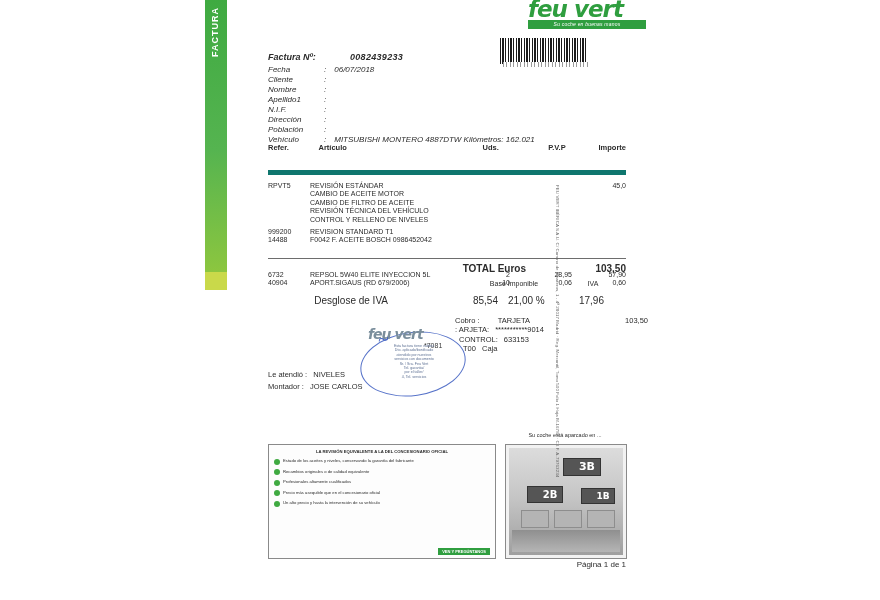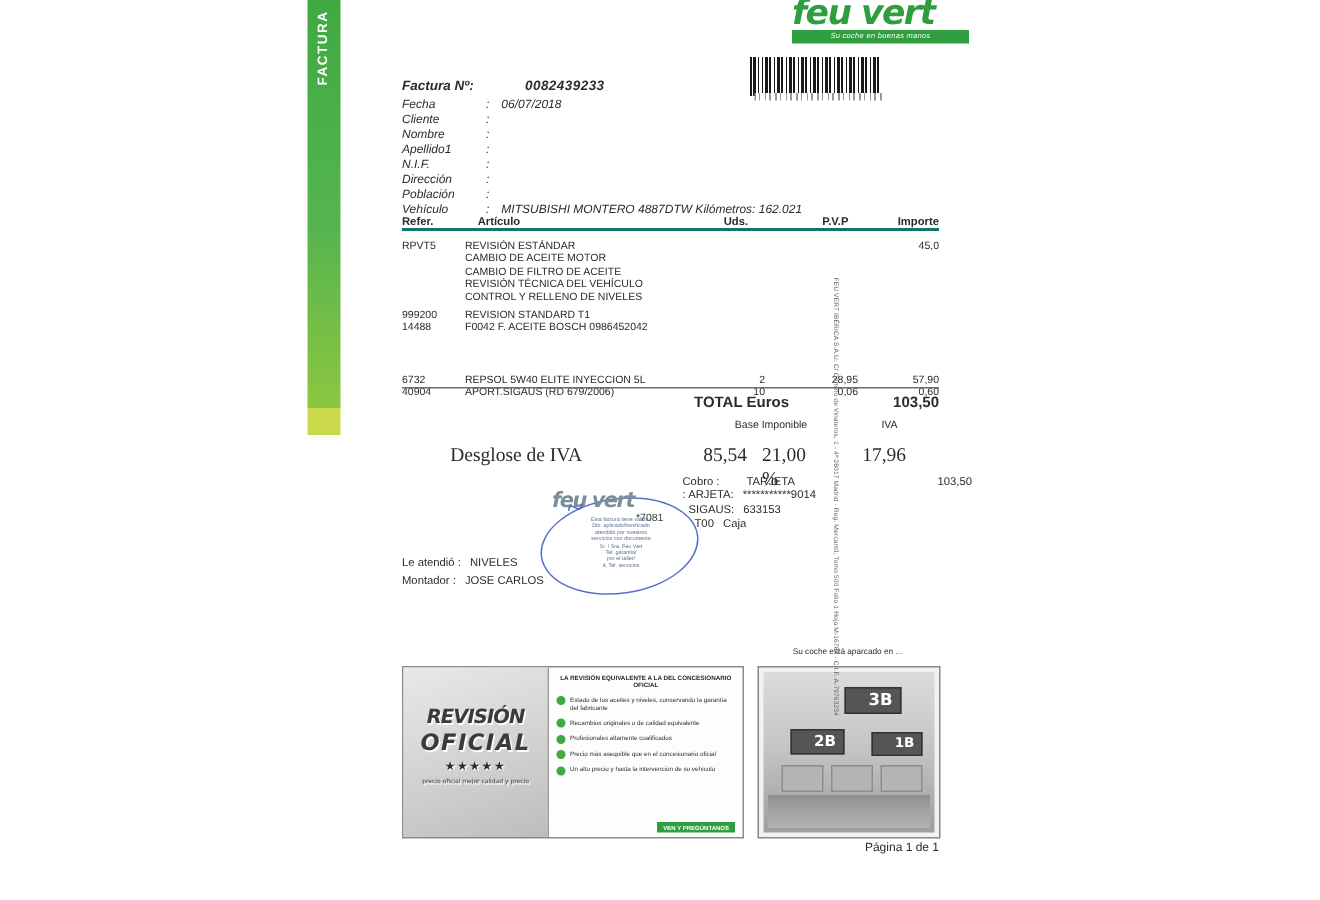--- a/index.html
+++ b/index.html
@@ -153,22 +153,22 @@
     position: absolute;
     left: 268px;
     top: 143px;
     width: 358px;
     font-size: 7px;
   }
   .tbl-head {
     display: flex;
     font-weight: bold;
     font-size: 7.5px;
-    padding-bottom: 0;
-    border-bottom: 2px solid #0f766e;
+    padding-bottom: 18px;
+    border-bottom: 5px solid #0f766e;
     gap: 16px;
   }
   .c-ref   { width: 42px; }
   .c-art   { width: 148px; }
   .c-uds   { width: 52px; text-align: right; }
   .c-pvp   { width: 62px; text-align: right; }
   .c-imp   { width: 54px; text-align: right; }
   .tbl-body { margin-top: 7px; }
   .tbl-row {
     display: flex;
@@ -209,22 +209,21 @@
     display: flex;
     justify-content: flex-end;
     margin-top: 6px;
     font-size: 7px;
   }
   .iva-head .b { width: 92px; text-align: center; }
   .iva-head .i { width: 66px; text-align: center; }
   .iva-row {
     display: flex;
     margin-top: 8px;
-    font-size: 13px;
-    font-family: Liberation Serif, serif;
+    font-size: 10px;
   }
   .iva-row .desglose { width: 120px; text-align: right; }
   .iva-row .base { width: 110px; text-align: right; }
 
   
   .pay {
     position: absolute;
     left: 455px;
     top: 316px;
     font-size: 7.5px;
@@ -617,21 +616,21 @@
     <div style="position:relative">
       <span>Cobro :</span>
       <span style="margin-left:16px">TARJETA</span>
       <span class="amount">103,50</span>
     </div>
     <div>
       <span>: ARJETA:</span>
       <span style="margin-left:4px">***********9014</span>
     </div>
     <div>
-      <span style="margin-left:4px">SIGAUS:</span>
+      <span style="margin-left:4px">CONTROL:</span>
       <span style="margin-left:4px">633153</span>
     </div>
     <div>
       <span style="margin-left:8px">T00</span>
       <span style="margin-left:4px">Caja</span>
     </div>
   </div>
 
   <div class="stamp">
     <div class="stamp-oval"></div>
@@ -655,28 +654,20 @@
       <span>Le atendió :</span>
       <span style="margin-left:4px">NIVELES</span>
     </div>
     <div>
       <span>Montador :</span>
       <span style="margin-left:4px">JOSE CARLOS</span>
     </div>
   </div>
 
   <div class="promo">
-    <div class="promo-left">
-      <div class="rev-oficial">
-        <div class="l1">REVISIÓN</div>
-        <div class="l2">OFICIAL</div>
-        <div class="stars">★★★★★</div>
-        <div class="rev-sub">precio oficial mejor calidad y precio</div>
-      </div>
-    </div>
     <div class="promo-right">
       <div class="promo-title">LA REVISIÓN EQUIVALENTE
 A LA DEL CONCESIONARIO OFICIAL</div>
       <div class="promo-item">
         <span class="promo-bullet"></span>
         <span>Estado de los aceites y niveles, conservando
 la garantía del fabricante</span>
       </div>
       <div class="promo-item">
         <span class="promo-bullet"></span>

